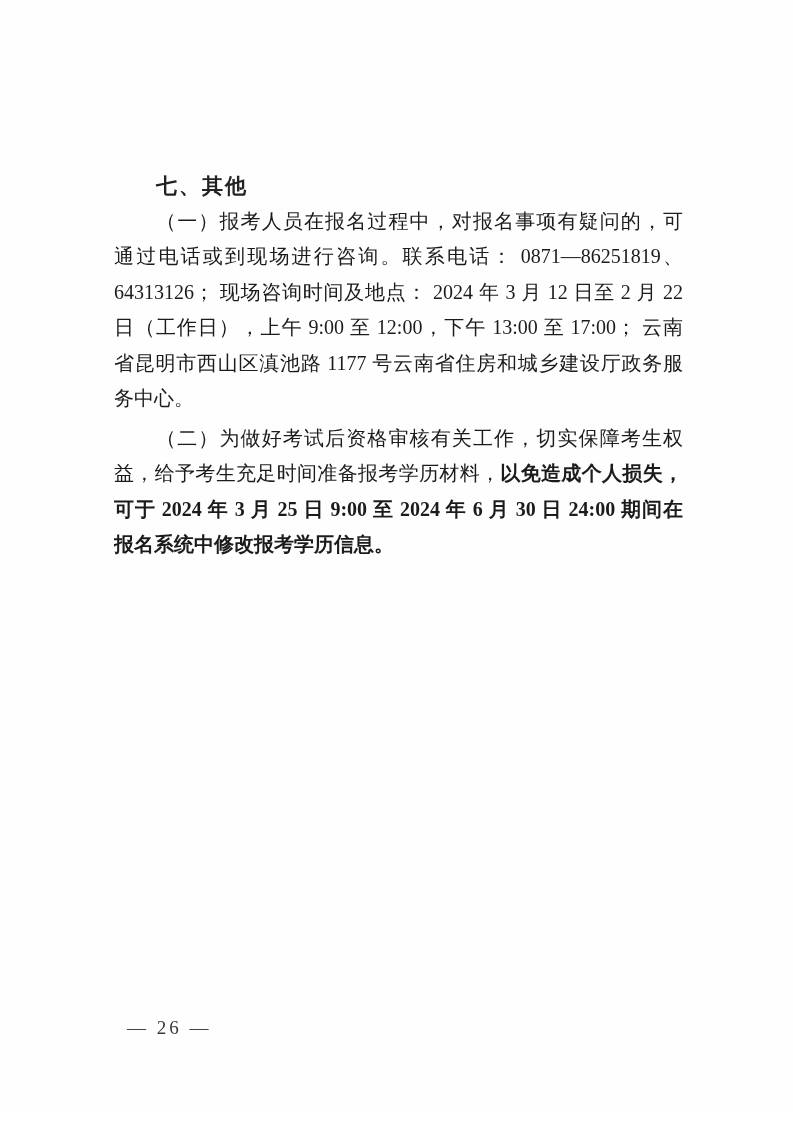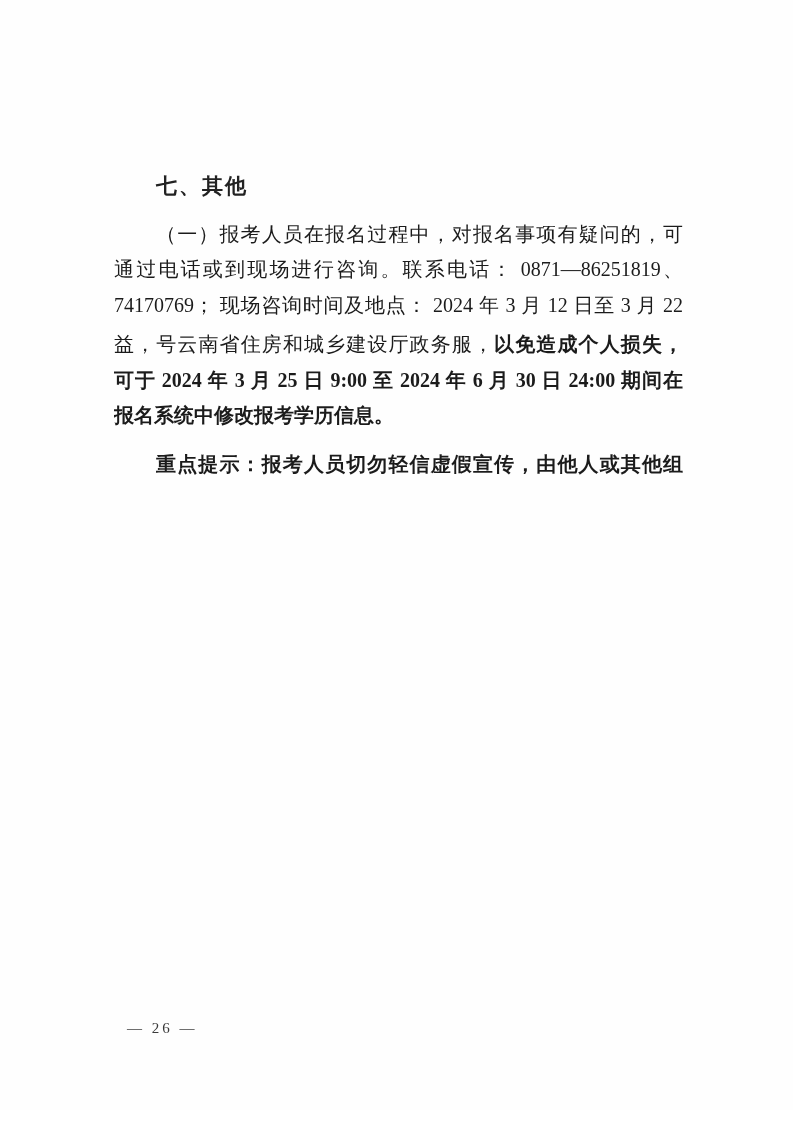--- a/index.html
+++ b/index.html
@@ -32,53 +32,56 @@
   }
   .para { margin: 0; }
   .para.gap { margin-top: 4px; }
   .line {
     height: 35.5px;
     overflow: hidden;
     text-align: justify;
     text-align-last: justify;
     text-justify: inter-character;
   }
-  .line.indent { text-indent: 42px; margin-top: 13px; }
+  .line.indent { text-indent: 42px; }
   .line.last { text-align-last: left; }
   .bold { font-weight: 700; }
   .page-number {
     position: absolute;
     left: 127px;
     top: 1016px;
-    font-size: 15px;
+    font-size: 19px;
     line-height: 24px;
     letter-spacing: 3px;
     color: #3a3a3a;
   }
 </style>
 </head>
 <body>
 
 <div class="page">
   <div class="content">
 
     <h2 class="heading">七、其他</h2>
 
     <div class="para">
       <div class="line indent">（一）报考人员在报名过程中，对报名事项有疑问的，可</div>
       <div class="line">通过电话或到现场进行咨询。联系电话： 0871—86251819、</div>
-      <div class="line">74170769； 现场咨询时间及地点： 2024 年 3 月 12 日至 3 月 22</div>
+      <div class="line">64313126； 现场咨询时间及地点： 2024 年 3 月 12 日至 2 月 22</div>
+      <div class="line">日（工作日），上午 9:00 至 12:00，下午 13:00 至 17:00； 云南</div>
+      <div class="line">省昆明市西山区滇池路 1177 号云南省住房和城乡建设厅政务服</div>
+      <div class="line last">务中心。</div>
     </div>
 
     <div class="para gap">
-      <div class="line"><span>益，号云南省住房和城乡建设厅政务服，</span><span class="bold">以免造成个人损失，</span></div>
+      <div class="line indent">（二）为做好考试后资格审核有关工作，切实保障考生权</div>
+      <div class="line"><span>益，给予考生充足时间准备报考学历材料，</span><span class="bold">以免造成个人损失，</span></div>
       <div class="line bold">可于 2024 年 3 月 25 日 9:00 至 2024 年 6 月 30 日 24:00 期间在</div>
       <div class="line bold last">报名系统中修改报考学历信息。</div>
     </div>
 
     <div class="para">
-      <div class="line indent bold">重点提示：报考人员切勿轻信虚假宣传，由他人或其他组</div>
     </div>
 
   </div>
 
   <div class="page-number">— 26 —</div>
 </div>
 
 </body></html>

